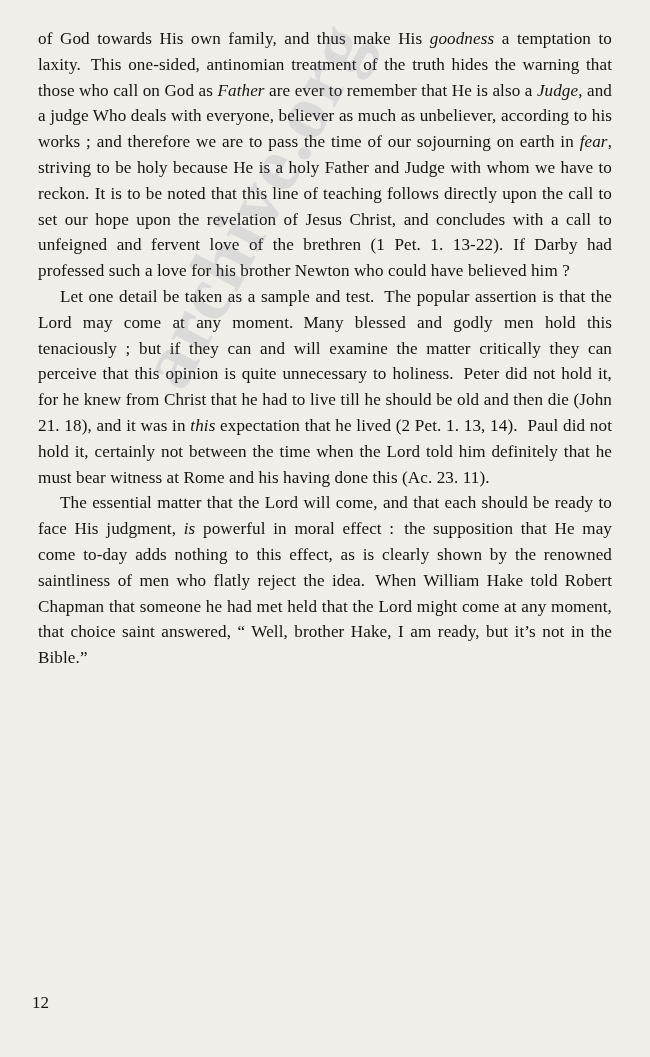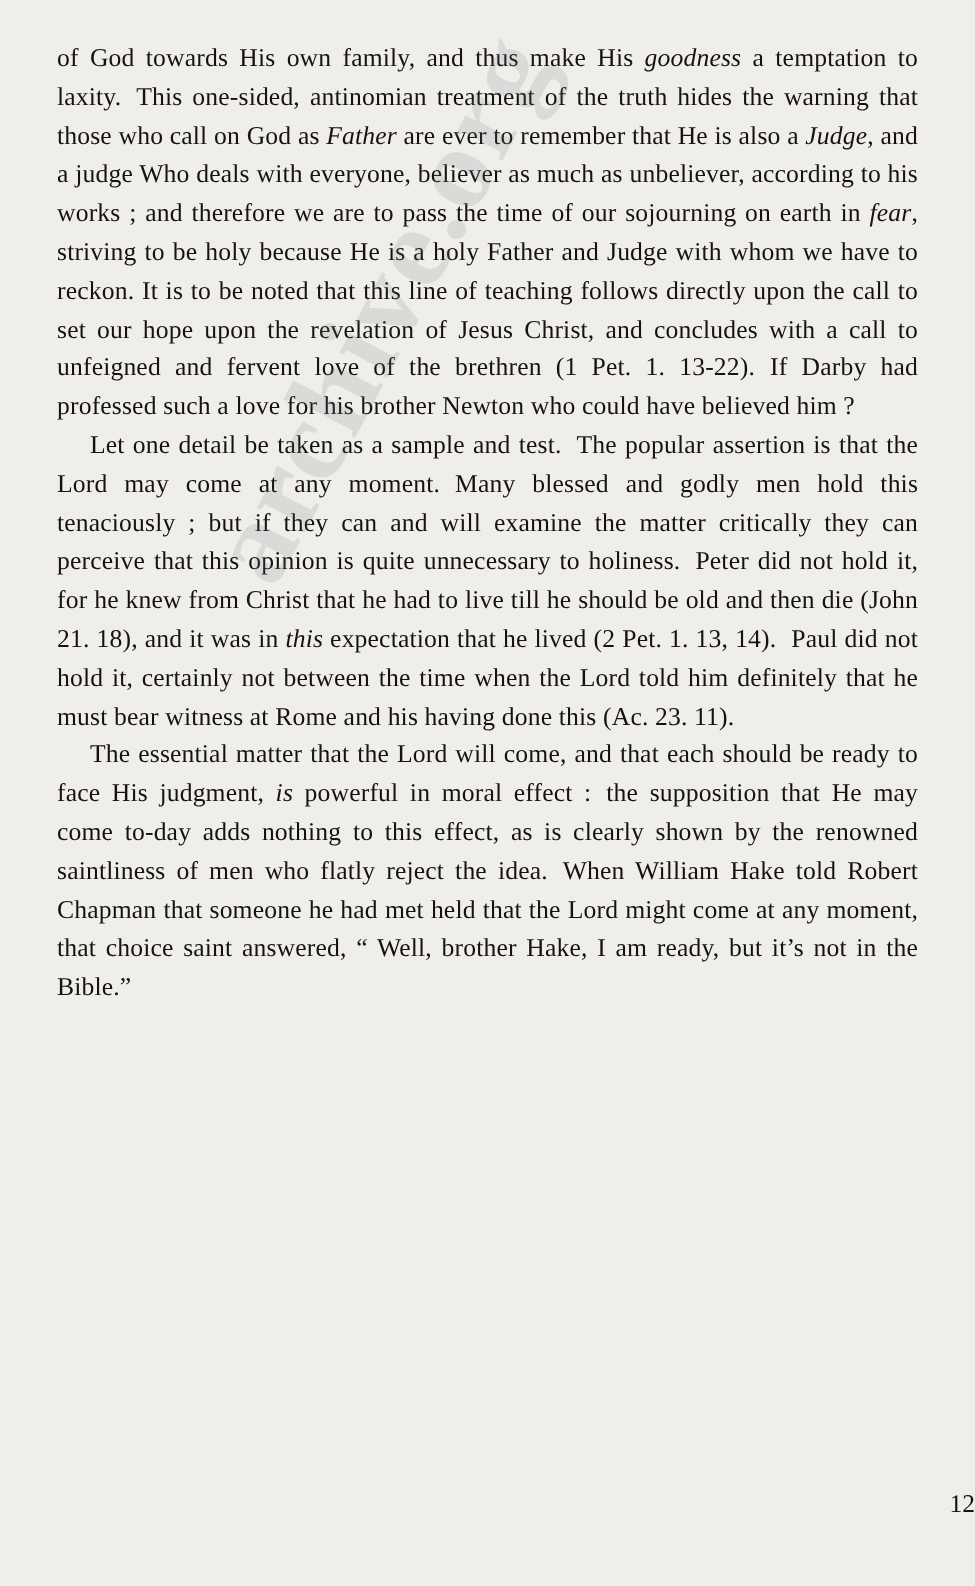--- a/index.html
+++ b/index.html
@@ -61,26 +61,27 @@
   }
   .body-text i {
     font-style: italic;
   }
   .gap {
     display: inline-block;
     width: 10px;
   }
   .folio {
     position: absolute;
-    left: 12px;
+    left: 0;
     right: 0;
     bottom: 44px;
-    text-align: right;
+    text-align: left;
     font-size: 17px;
     z-index: 2;
+    padding-left: 32px;
   }
 </style>
 </head>
 <body>
 
 <div class="page">
 
   <div class="watermark">
     <span>archive.org</span>
   </div>

